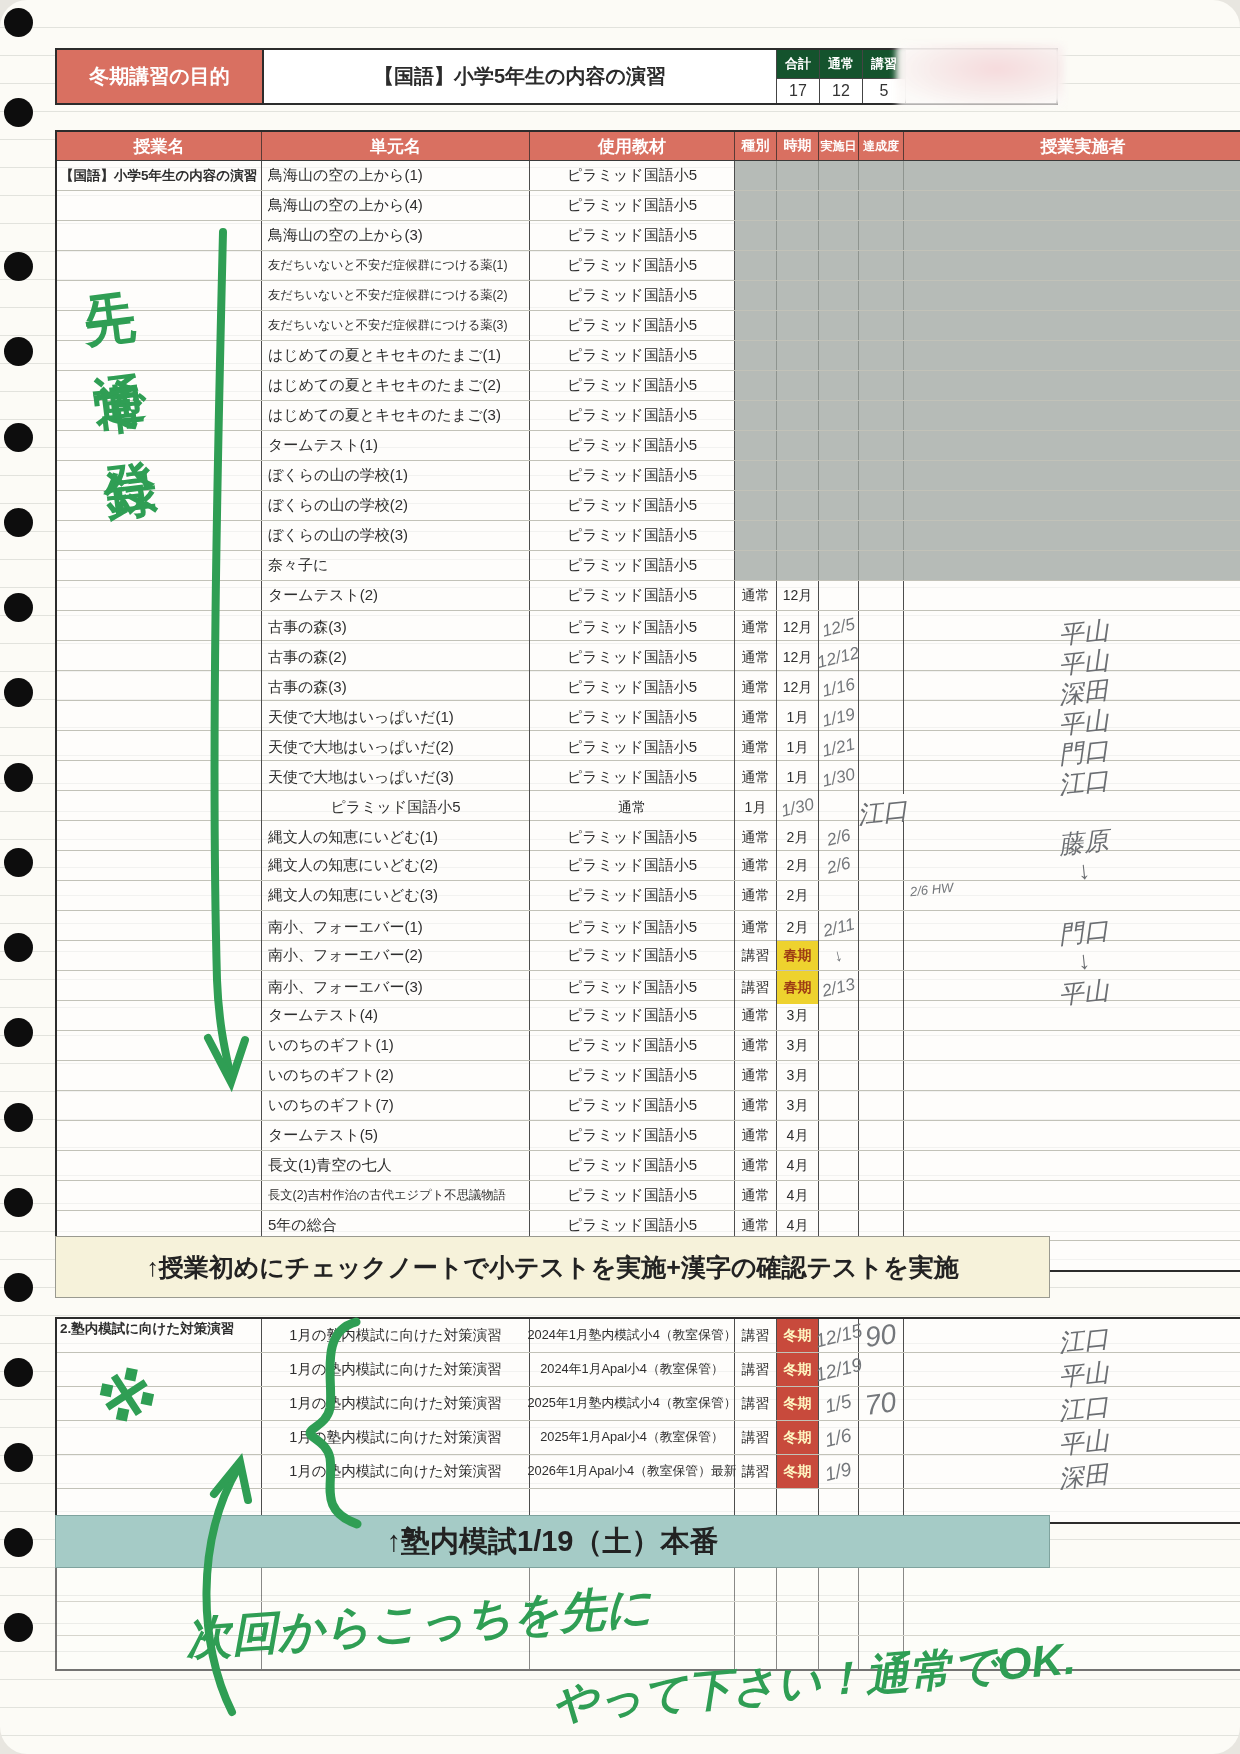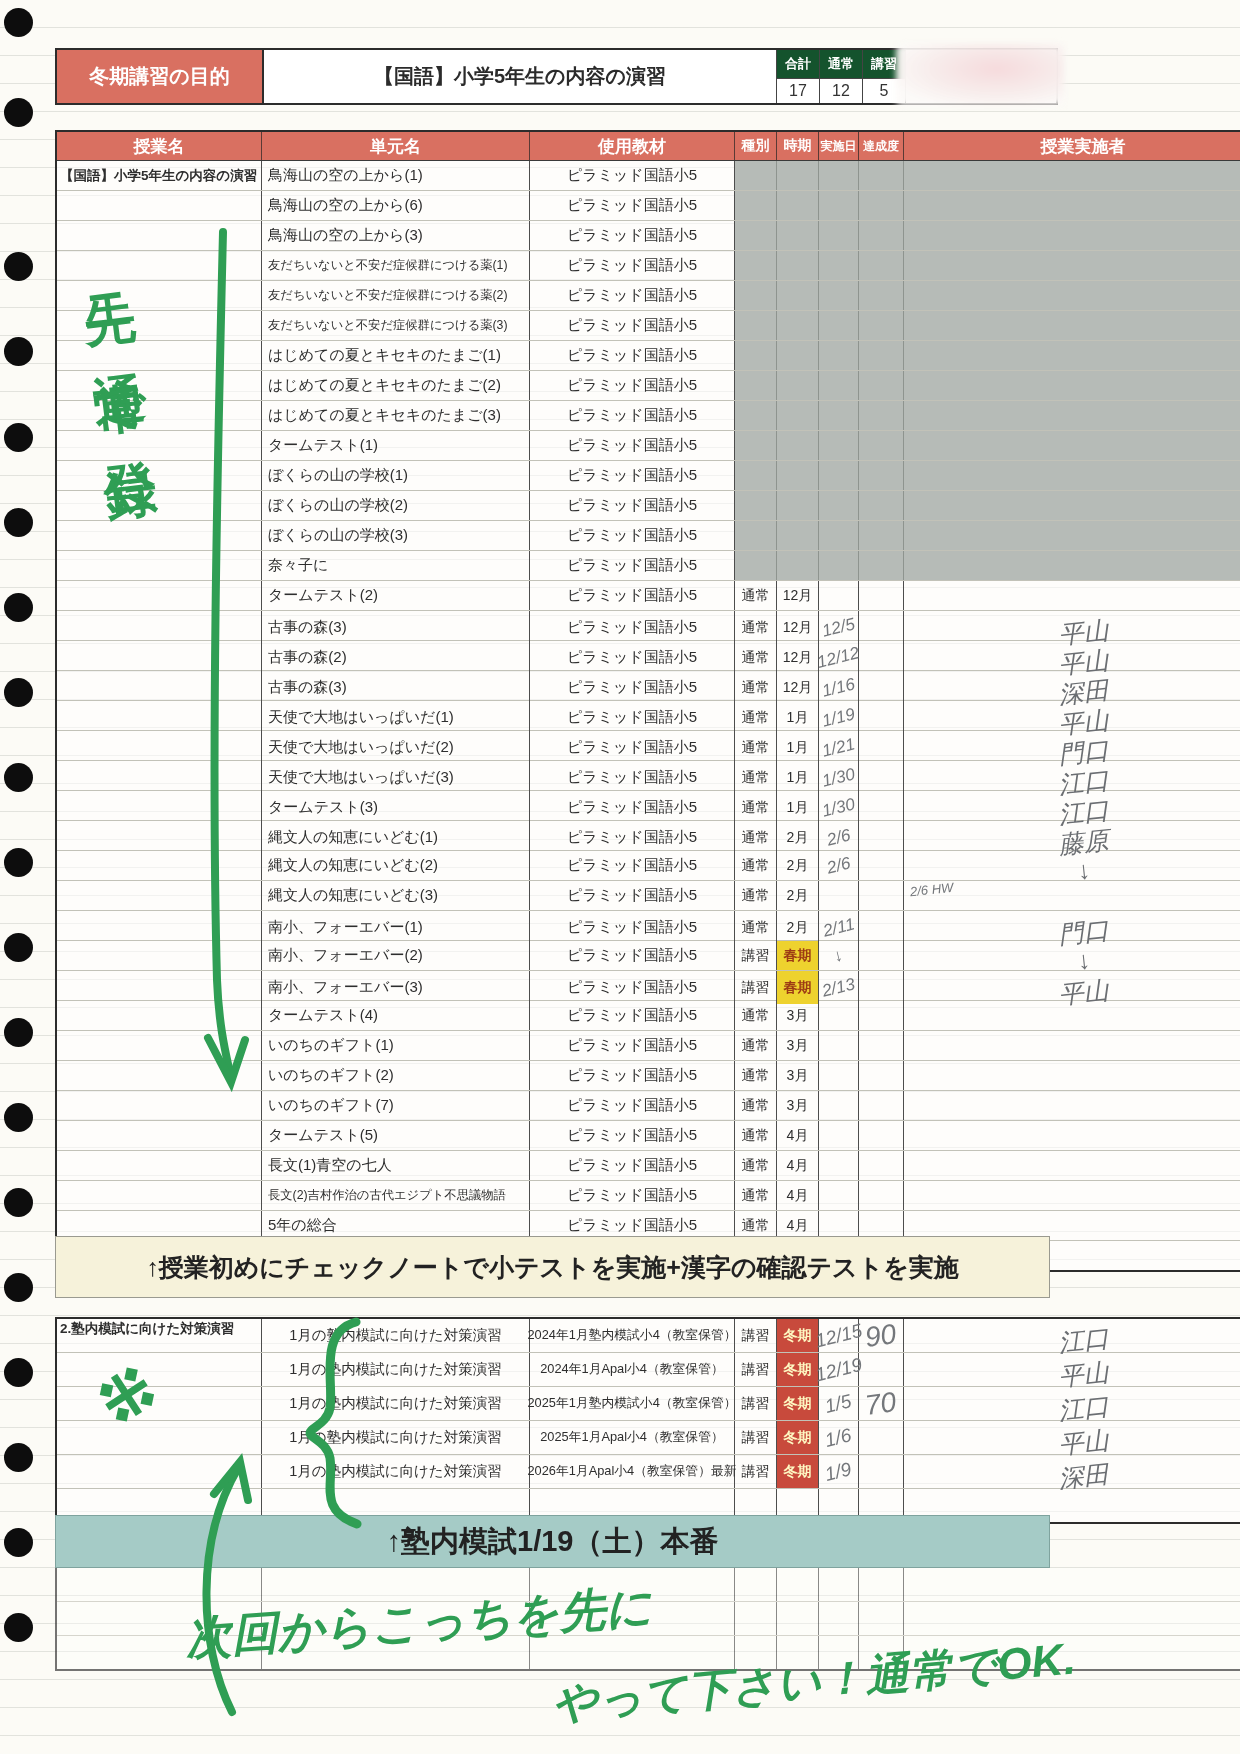--- a/index.html
+++ b/index.html
@@ -2,21 +2,21 @@
 <html><head>
 <meta charset="utf-8">
 <style>
   html,body{margin:0;padding:0;}
   body{width:1240px;height:1754px;position:relative;overflow:hidden;
        font-family:"Liberation Sans","DejaVu Sans",sans-serif;
        background:#e8e6e0;}
   .sheet{position:absolute;left:0;top:0;width:1240px;height:1754px;
        background:
          repeating-linear-gradient(to bottom, transparent 0 27px, rgba(135,140,132,0.22) 27px 28px),
-         #fcfbf6;}
+         #fcfbf6; border-radius: 27px;}
   
   .hole{position:absolute;left:4px;width:29px;height:29px;border-radius:50%;background:#0d0d0d;}
   
   .topbar{position:absolute;left:55px;top:48px;width:1003px;height:57px;
           border:2px solid #2c2c2c;display:flex;background:#fff;box-sizing:border-box;}
   .topbar .purpose{width:205px;background:#d97061;color:#fff;font-weight:bold;font-size:20px;
           display:flex;align-items:center;justify-content:center;border-right:2px solid #2c2c2c;}
   .topbar .course-title{flex:1;display:flex;align-items:center;justify-content:center;
           font-weight:bold;font-size:20px;color:#2b2b2b;border-right:1.5px solid #444;}
   .sumcol{width:42px;display:flex;flex-direction:column;border-right:1.5px solid #444;}
@@ -150,21 +150,21 @@
     <div class="c c-score">
       <span class="hw hw-score"></span>
     </div>
     <div class="c c-teacher">
       <span class="hw hw-name"></span>
       <span class="hw hw-note"></span>
     </div>
   </div>
         <div class="trow locked">
     <div class="c c-course"></div>
-    <div class="c c-unit">鳥海山の空の上から(6)</div>
+    <div class="c c-unit">鳥海山の空の上から(4)</div>
     <div class="c c-mat">ピラミッド国語小5</div>
     <div class="c c-type"></div>
     <div class="c c-period"></div>
     <div class="c c-date">
       <span class="hw hw-date"></span>
     </div>
     <div class="c c-score">
       <span class="hw hw-score"></span>
     </div>
     <div class="c c-teacher">
@@ -490,21 +490,20 @@
     <div class="c c-score">
       <span class="hw hw-score"></span>
     </div>
     <div class="c c-teacher">
       <span class="hw hw-name">江口</span>
       <span class="hw hw-note"></span>
     </div>
   </div>
         <div class="trow">
     <div class="c c-course"></div>
-    <div class="c c-unit">タームテスト(3)</div>
     <div class="c c-mat">ピラミッド国語小5</div>
     <div class="c c-type">通常</div>
     <div class="c c-period">1月</div>
     <div class="c c-date">
       <span class="hw hw-date">1/30</span>
     </div>
     <div class="c c-score">
       <span class="hw hw-score"></span>
     </div>
     <div class="c c-teacher">

